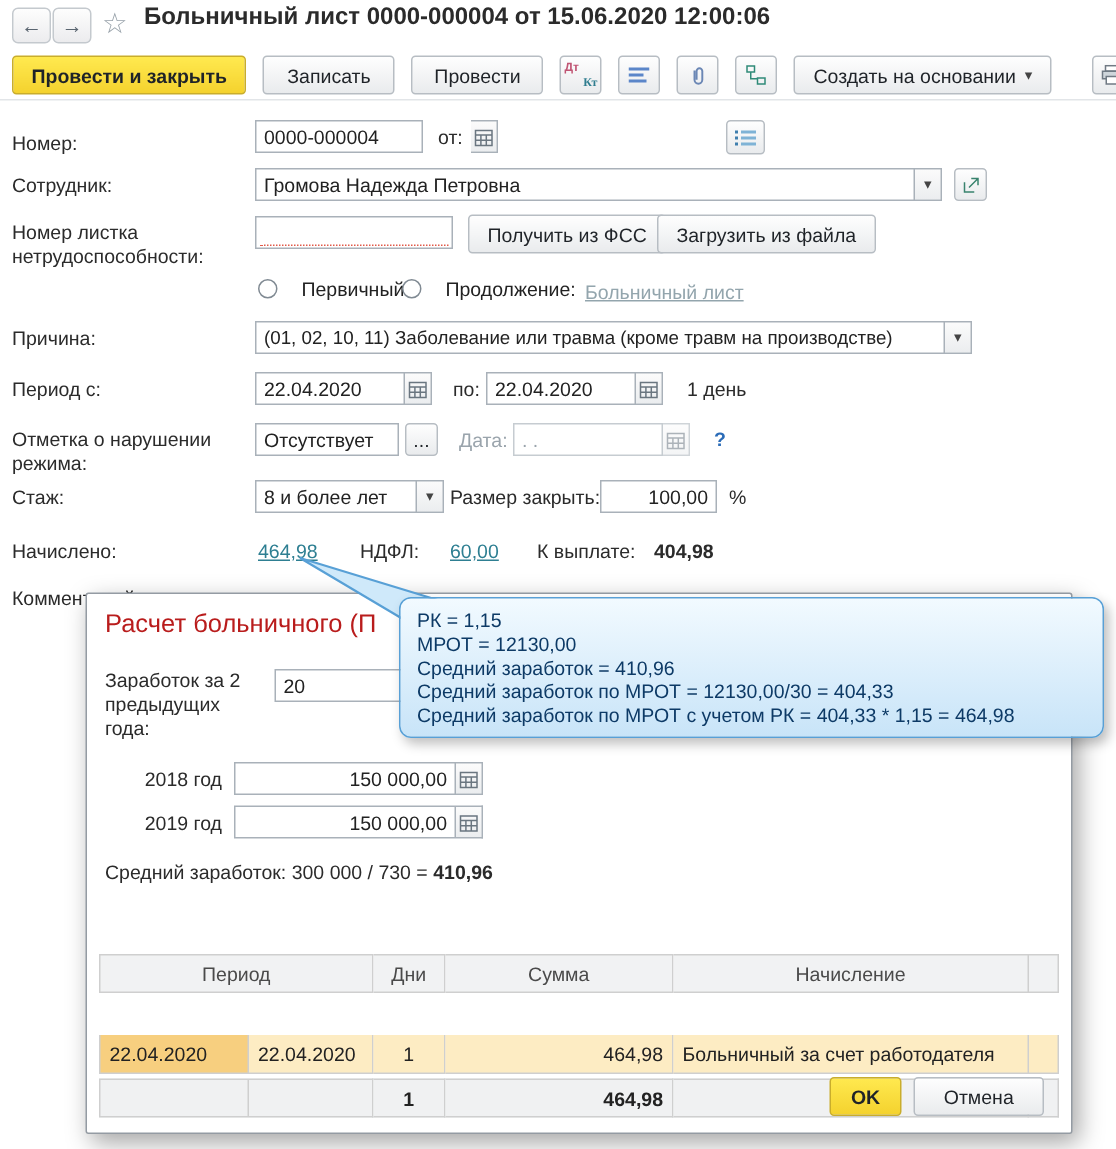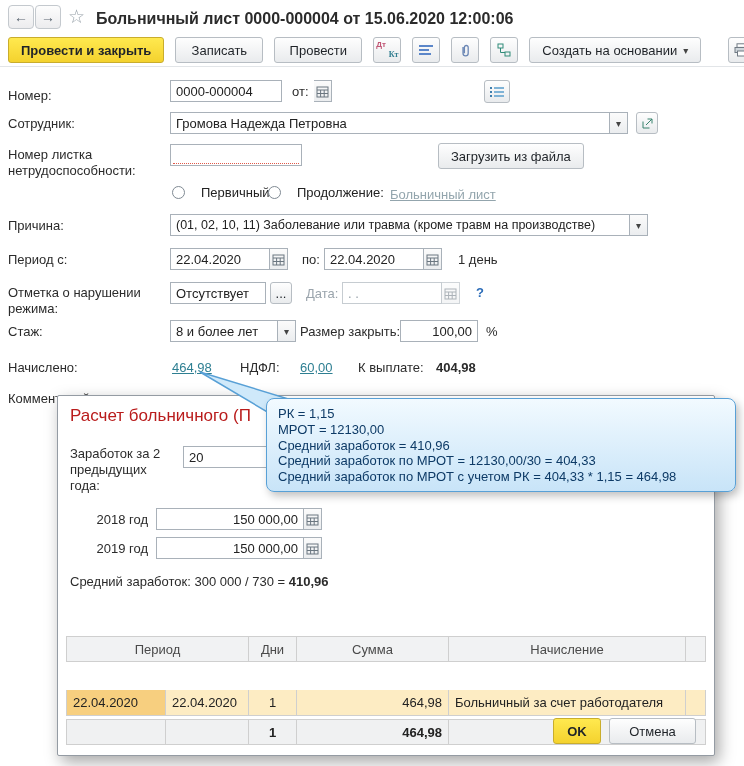--- a/index.html
+++ b/index.html
@@ -12,21 +12,21 @@
 
   
   .navbtn {
     position: absolute; top: 5px; width: 26px; height: 24px;
     border: 1px solid #c4c9ce; border-radius: 4px;
     background: linear-gradient(#fdfdfd,#ececee);
     color: #5a6570; font-size: 14px;
     display: flex; align-items: center; justify-content: center; cursor: pointer;
   }
   .star { position: absolute; left: 68px; top: 5px; font-size: 19px; color: #98a2aa; cursor: pointer; }
-  .wintitle { position: absolute; left: 96px; top: 10px; font-size: 16px; font-weight: 700; color: #2b2b2b; white-space: nowrap; }
+  .wintitle { position: absolute; left: 96px; top: 3px; font-size: 16px; font-weight: 700; color: #2b2b2b; white-space: nowrap; }
 
   
   .toolbar {
     position: absolute; left: 0; top: 34px; width: 744px; height: 33px;
     display: flex; align-items: center; gap: 11px; padding-left: 8px;
     border-bottom: 1px solid #e2e5e8; background: #fff;
   }
   .btn {
     display: inline-flex; align-items: center; justify-content: center;
     height: 26px; padding: 8px 12px;
@@ -197,20 +197,21 @@
         <path d="M5 8 L11 2 M6.5 2 H11 V6.5" stroke="#39836e"></path>
       </svg>
   </button>
 
   <div class="lblwrap" style="left:8px; top:147px; width:150px">Номер листка нетрудоспособности:</div>
   <div class="fgroup" style="left:170px; top:144px">
     <div class="field" style="width:132px">
         <span class="redline"></span>
       </div>
   </div>
+  <button class="btn" style="position:absolute; left:312px; top:143px">Получить из ФСС</button>
   <button class="btn" style="position:absolute; left:438px; top:143px">Загрузить из файла</button>
 
   <div class="radio-group" style="left:172px; top:185px">
     <span class="radio"><span class="dot"></span></span>
     <span>Первичный</span>
   </div>
   <div class="radio-group" style="left:268px; top:185px">
     <span class="radio"></span>
     <span>Продолжение:</span>
   </div>

